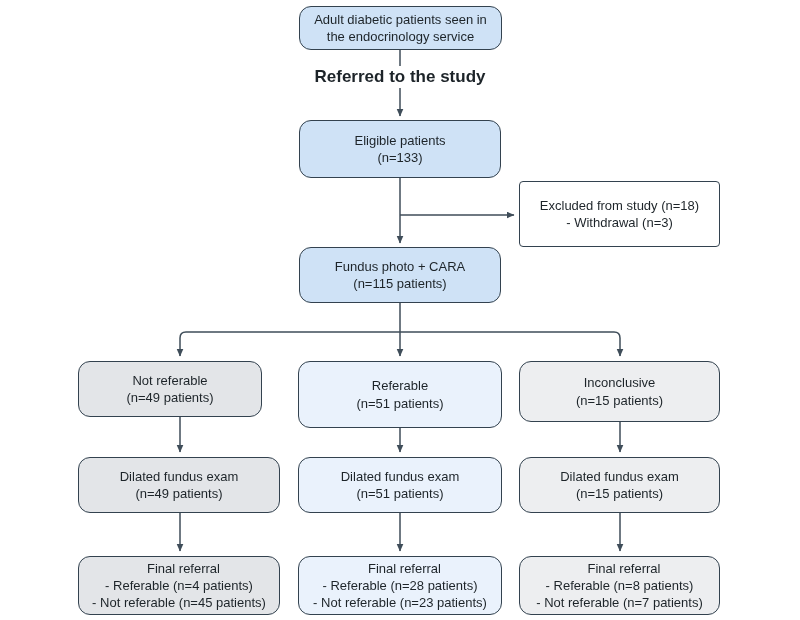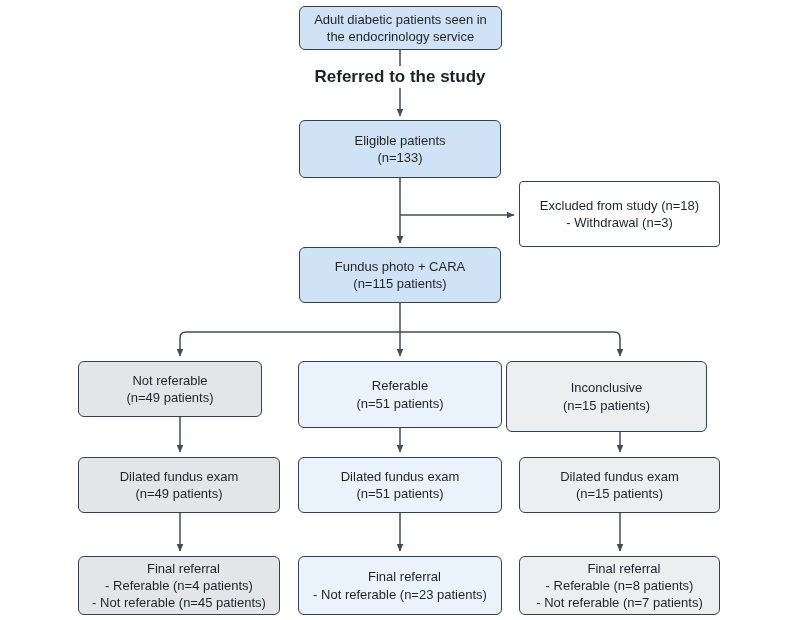--- a/index.html
+++ b/index.html
@@ -4,21 +4,21 @@
 <style>
   html,body{margin:0;padding:0;background:#ffffff;}
   .canvas{
     position:relative;width:800px;height:620px;background:#ffffff;
     font-family:"Liberation Sans",sans-serif;color:#1d2429;overflow:hidden;
   }
   svg.connectors{position:absolute;left:0;top:0;width:800px;height:620px;}
   .node{
     position:absolute;box-sizing:border-box;
     display:flex;flex-direction:column;align-items:center;justify-content:center;
-    border:1.5px solid #33424f;border-radius:6px;
+    border:1.5px solid #33424f;border-radius:12px;
     font-size:13px;line-height:1.32;text-align:center;padding:3px 6px;
   }
   .fill-blue{background:#cfe2f6;}
   .fill-lightblue{background:#eaf2fc;}
   .fill-gray{background:#e3e5e8;}
   .fill-lightgray{background:#edeef0;}
   .fill-white{background:#ffffff;border-radius:4px;}
   .line{white-space:nowrap;}
   .bold{font-weight:normal;padding-left:9px;}
   .edge-label{
@@ -78,21 +78,21 @@
   <div class="node fill-gray" style="left:78px;top:361px;width:184px;height:56px">
     <div class="line">Not referable</div>
     <div class="line">(n=49 patients)</div>
   </div>
 
   <div class="node fill-lightblue" style="left:298px;top:361px;width:204px;height:67px">
     <div class="line">Referable</div>
     <div class="line">(n=51 patients)</div>
   </div>
 
-  <div class="node fill-lightgray" style="left:506px;top:361px;width:201px;height:71px">
+  <div class="node fill-lightgray" style="left:519px;top:361px;width:201px;height:61px">
     <div class="line">Inconclusive</div>
     <div class="line">(n=15 patients)</div>
   </div>
 
   <div class="node fill-gray" style="left:78px;top:457px;width:202px;height:56px">
     <div class="line">Dilated fundus exam</div>
     <div class="line">(n=49 patients)</div>
   </div>
 
   <div class="node fill-lightblue" style="left:298px;top:457px;width:204px;height:56px">
@@ -106,20 +106,21 @@
   </div>
 
   <div class="node fill-gray" style="left:78px;top:556px;width:202px;height:59px">
     <div class="line bold">Final referral</div>
     <div class="line">- Referable (n=4 patients)</div>
     <div class="line">- Not referable (n=45 patients)</div>
   </div>
 
   <div class="node fill-lightblue" style="left:298px;top:556px;width:204px;height:59px">
     <div class="line bold">Final referral</div>
+    <div class="line">- Referable (n=28 patients)</div>
     <div class="line">- Not referable (n=23 patients)</div>
   </div>
 
   <div class="node fill-lightgray" style="left:519px;top:556px;width:201px;height:59px">
     <div class="line bold">Final referral</div>
     <div class="line">- Referable (n=8 patients)</div>
     <div class="line">- Not referable (n=7 patients)</div>
   </div>
 
 </div>

